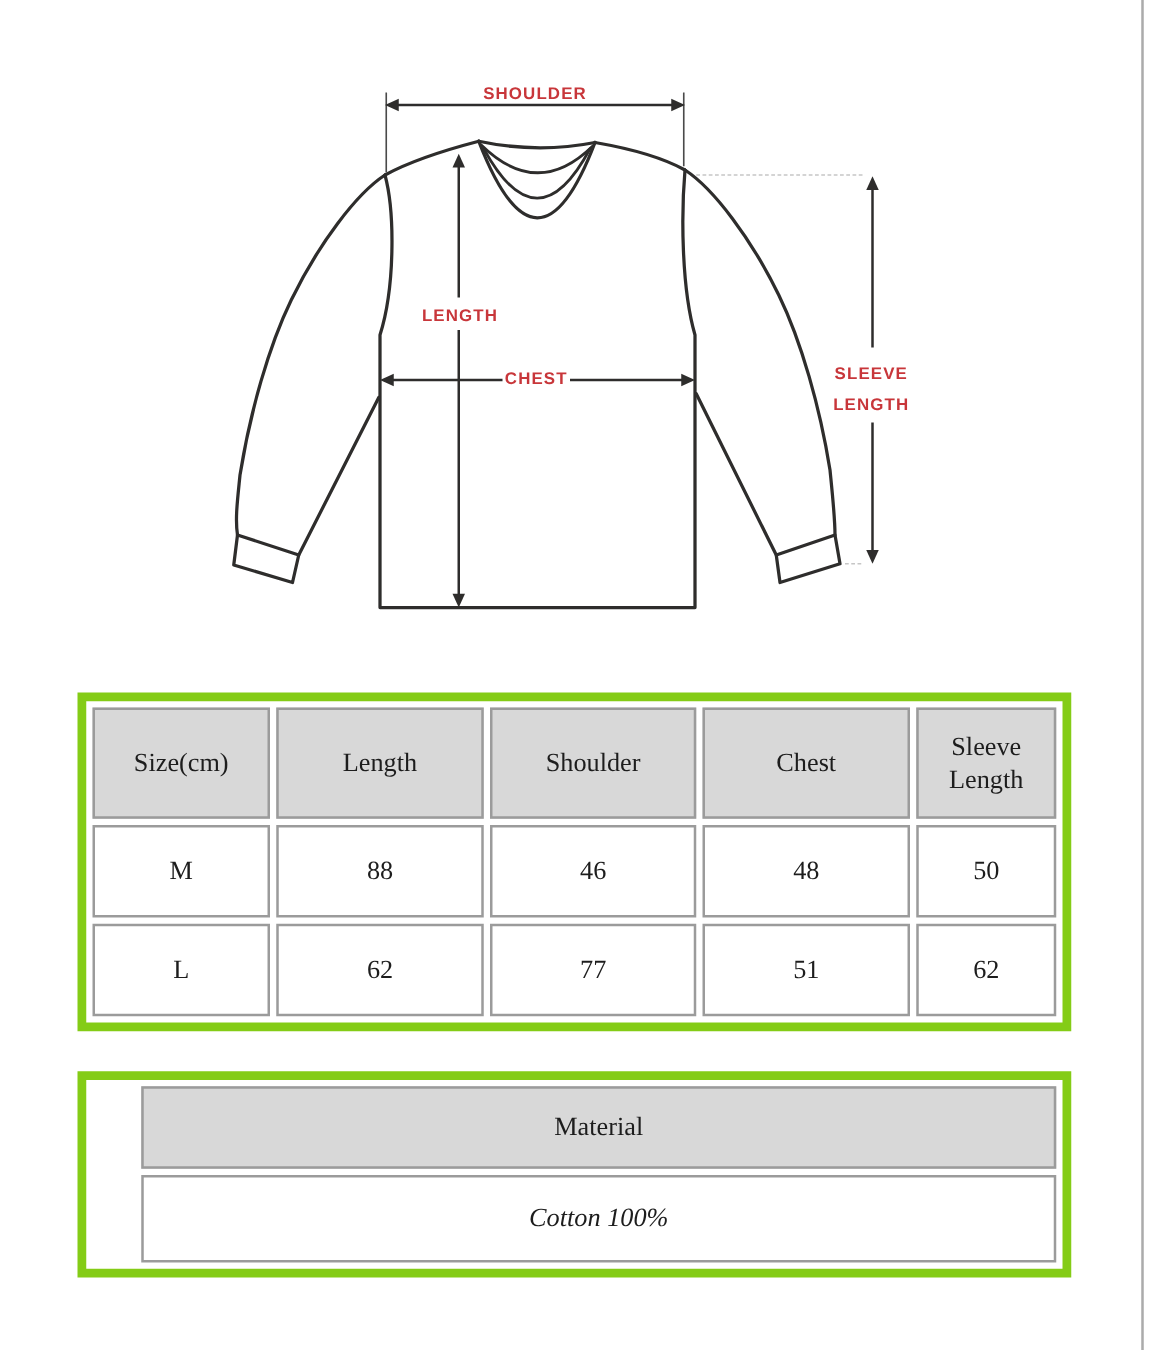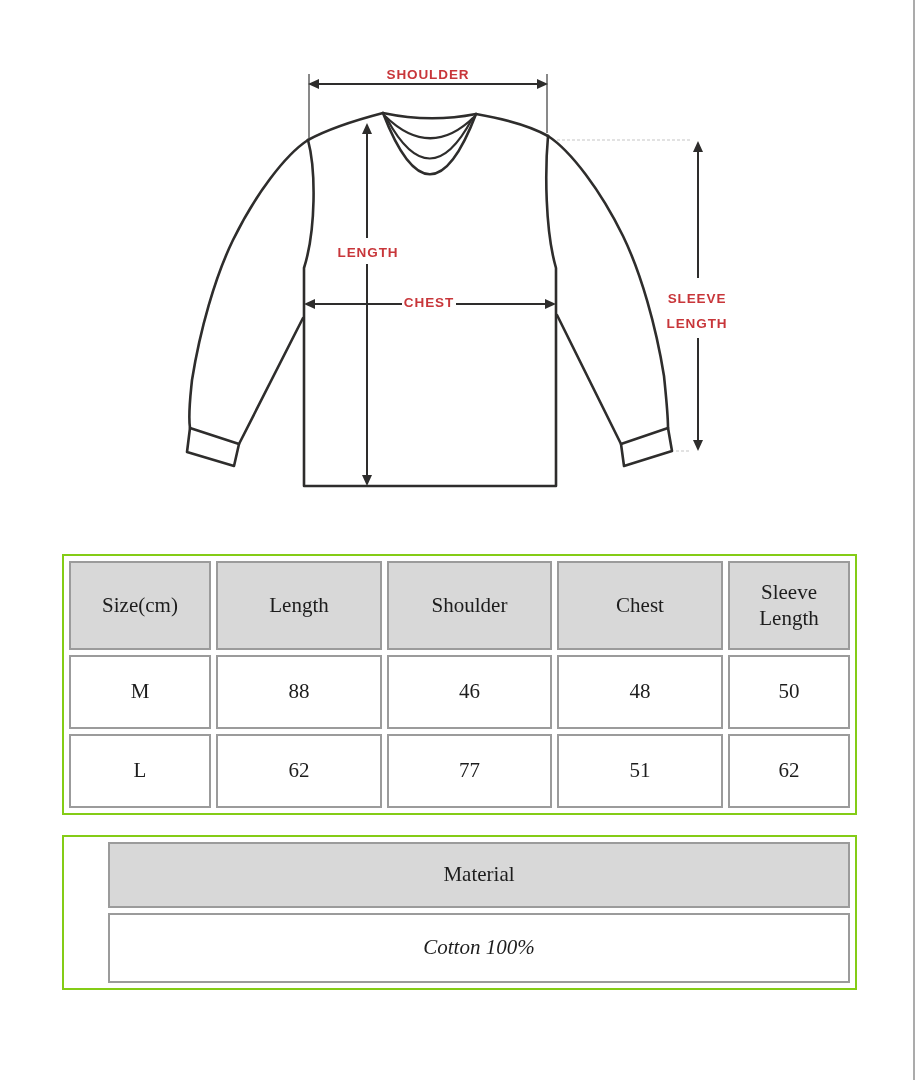--- a/index.html
+++ b/index.html
@@ -16,30 +16,30 @@
     font-weight:bold;
     font-size:13.5px;
     letter-spacing:0.9px;
     fill:#c8363a;
   }
 
   
   table.chart{
     border-collapse:separate;
     border-spacing:5px;
-    border:2px solid #84cc16;
+    border:7px solid #84cc16;
     width:795px;
     margin-left:62px;
     background:#ffffff;
     font-size:21px;
     color:#1d1d1d;
     table-layout:fixed;
   }
   table.size-chart{margin-top:14px;}
-  table.material-chart{margin-top:20px;padding-left:39px;}
+  table.material-chart{margin-top:32px;padding-left:39px;}
   th,td{
     border:2px solid #9b9b9b;
     text-align:center;
     vertical-align:middle;
     font-weight:normal;
     padding:0;
     overflow:hidden;
   }
   thead th{background:#d8d8d8;}
   table.size-chart thead th{height:64px;line-height:1.25;}

